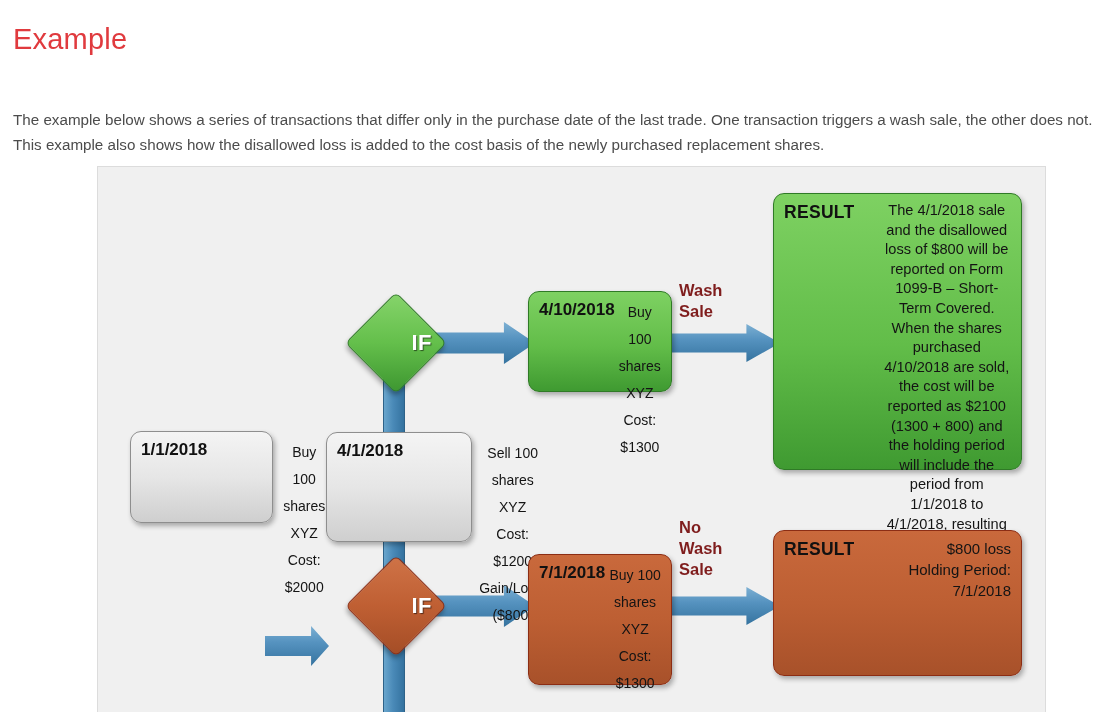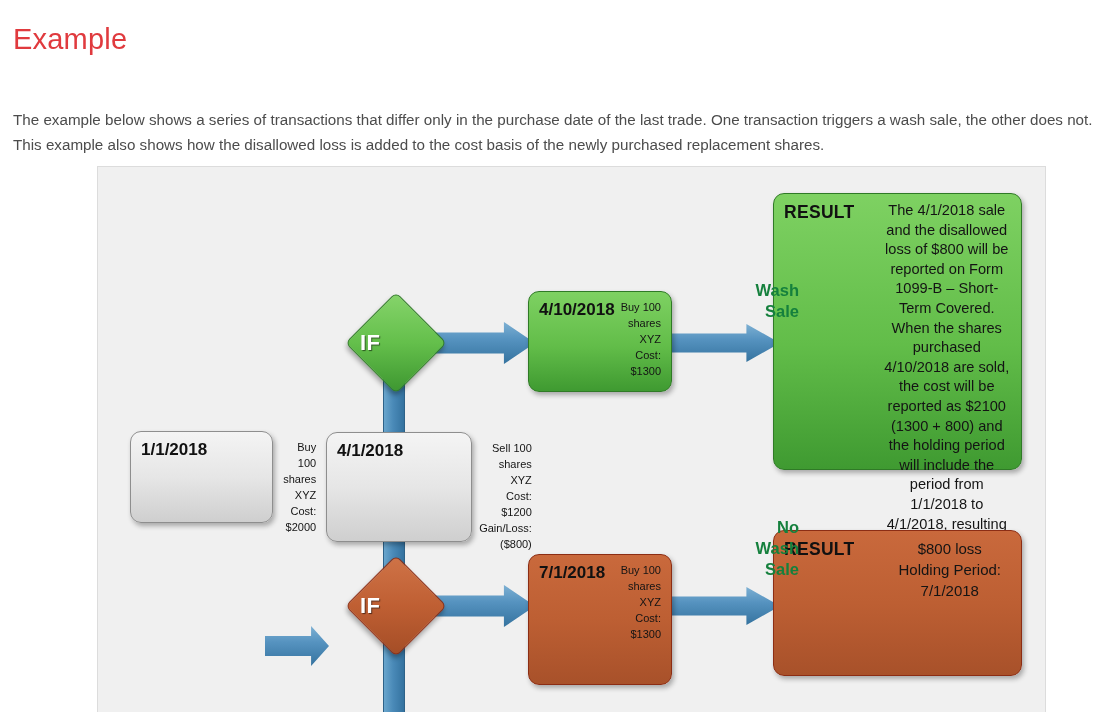--- a/index.html
+++ b/index.html
@@ -93,24 +93,24 @@
     font-size: 17px;
     line-height: 22px;
     color: #111111;
     padding-bottom: 4px;
   }
   .node .node-rule {
     border-top: 1.4px solid #1a1a1a;
     margin: 0 2px 6px 2px;
   }
   .node .node-body {
-    font-size: 11px;
-    line-height: 16px;
+    font-size: 14px;
+    line-height: 27px;
     color: #141414;
-    text-align: right;
+    text-align: center;
   }
 
   
   .node-grey {
     background: linear-gradient(to bottom, #f4f4f4 0%, #e6e6e6 50%, #cfcfcf 100%);
     border: 1.3px solid #8e8e8e;
     gap: 36px;
   }
   
   .node-green {
@@ -125,35 +125,35 @@
 
   
   .result-box .node-title { font-size: 17.5px; letter-spacing: 0.3px; }
   .result-box .node-rule { margin: 0 14px 8px 14px; }
   .result-green .node-body {
     text-align: center;
     font-size: 14.6px;
     line-height: 19.6px;
   }
   .result-orange .node-body {
-    text-align: center;
+    text-align: right;
     font-size: 15px;
     line-height: 21px;
     padding-left: 6px;
   }
 
   
   .diamond-wrap {
     position: absolute;
     width: 72px;
     height: 72px;
     z-index: 4;
     display: flex;
     align-items: center;
-    justify-content: flex-start;
+    justify-content: flex-end;
   }
   .diamond-shape {
     position: absolute;
     left: 0; top: 0;
     width: 72px;
     height: 72px;
     transform: rotate(45deg);
     border-radius: 6px;
     box-shadow: 2px 3px 5px rgba(0,0,0,0.33);
   }
@@ -175,22 +175,22 @@
     letter-spacing: 0.5px;
   }
 
   
   .edge-label {
     position: absolute;
     z-index: 5;
     font-size: 16.5px;
     font-weight: bold;
     line-height: 21px;
-    color: #15803d;
-    text-align: right;
+    color: #7f1d1d;
+    text-align: left;
   }
 </style>
 </head>
 <body>
 
 <div id="page">
 
   <h1 id="page-title">Example</h1>
 
   <p id="intro-paragraph">The example below shows a series of transactions that differ only in the purchase date of the last trade. One transaction triggers a wash sale, the other does not. This example also shows how the disallowed loss is added to the cost basis of the newly purchased replacement shares.</p>

